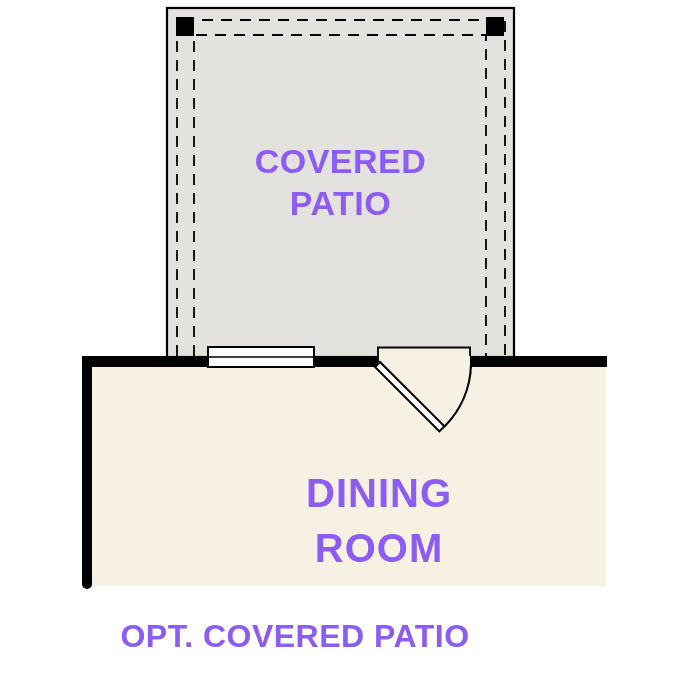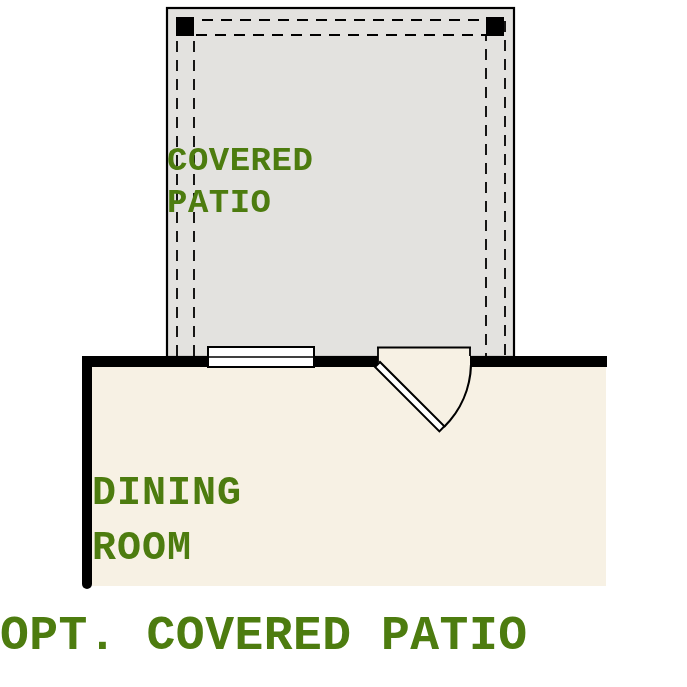--- a/index.html
+++ b/index.html
@@ -16,25 +16,25 @@
     overflow: hidden;
   }
   #plan-svg {
     position: absolute;
     left: 0;
     top: 0;
   }
   .label {
     position: absolute;
     white-space: pre-line;
+    text-align: center;
     font-weight: bold;
-    color: #4d7c0f;
+    color: #8b5cf6;
     -webkit-user-select: none;
     user-select: none;
-    font-family: Liberation Mono, monospace;
   }
   #patio-label {
     left: 167px;
     top: 140px;
     width: 347px;
     font-size: 34px;
     line-height: 42px;
     letter-spacing: 0.5px;
   }
   #dining-label {
@@ -42,21 +42,21 @@
     top: 466px;
     width: 574px;
     font-size: 40px;
     line-height: 55px;
     letter-spacing: 1px;
   }
   #plan-caption {
     left: 0;
     top: 610px;
     width: 590px;
-    font-size: 48px;
+    font-size: 32px;
     line-height: 52px;
     letter-spacing: 0.5px;
   }
 </style>
 </head>
 <body>
 
 <div id="canvas">
 
   <svg id="plan-svg" width="687" height="687" viewBox="0 0 687 687">

